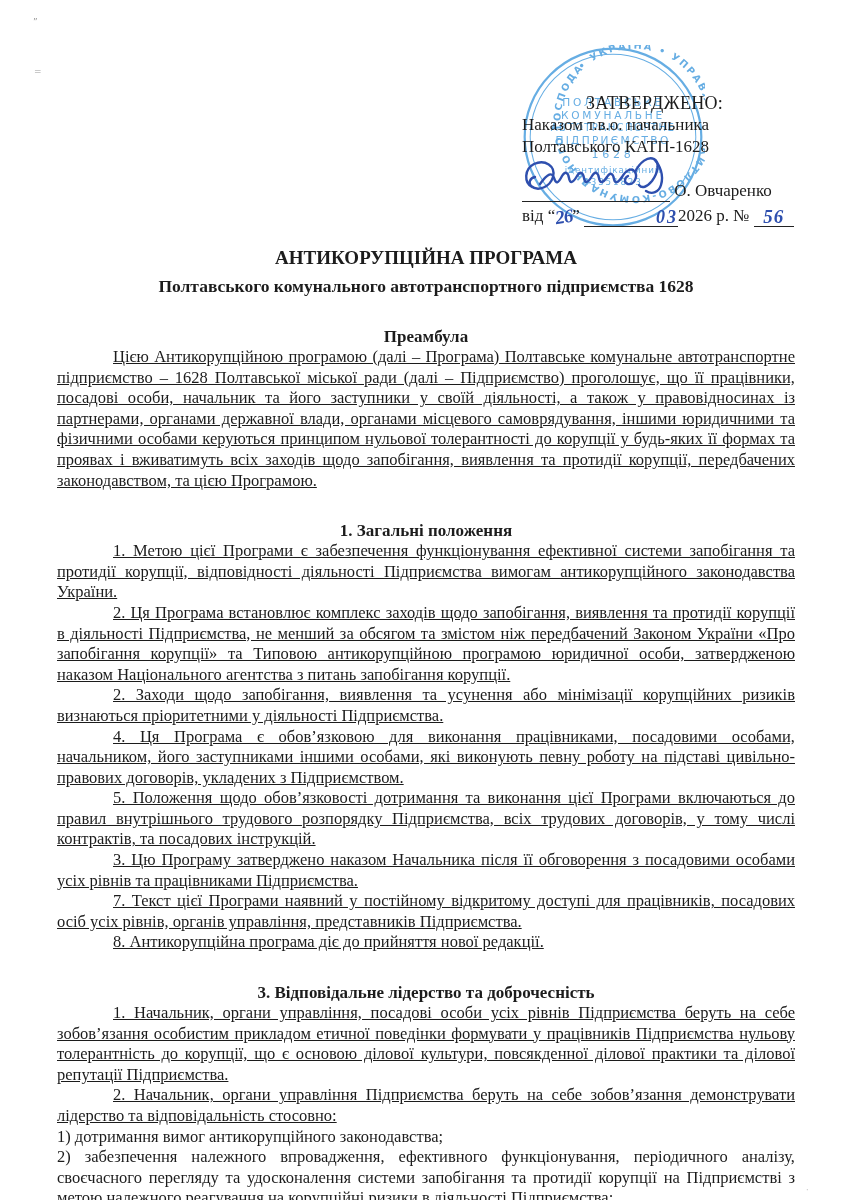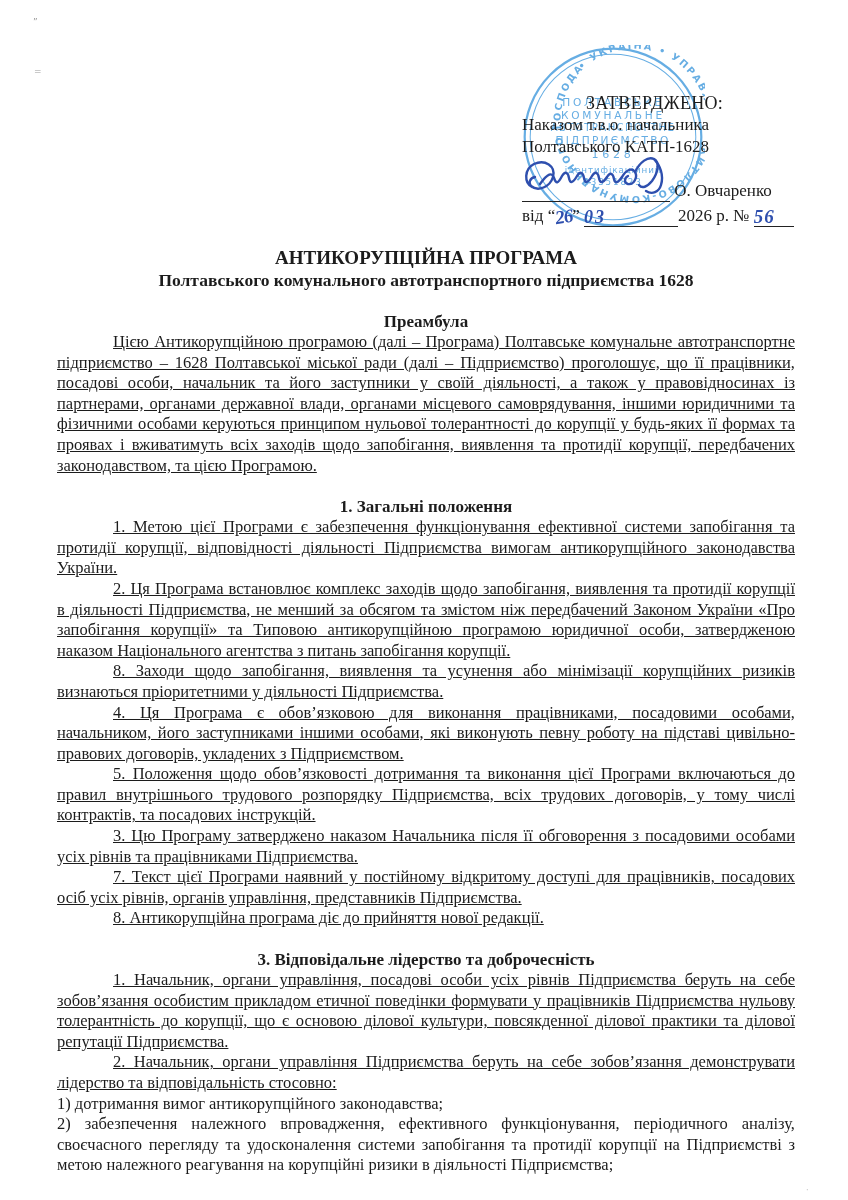--- a/index.html
+++ b/index.html
@@ -24,31 +24,31 @@
   .approval{position:absolute;left:522px;top:92px;width:300px;z-index:2;font-size:17px;line-height:22px;}
   .approval .appr-title{font-weight:normal;font-size:18px;padding-left:64px;letter-spacing:.3px;}
   .approval .appr-line{white-space:nowrap;}
   .sig-row{margin-top:22px;white-space:nowrap;position:relative;height:24px;}
   .sig-blank{display:inline-block;width:148px;border-bottom:1.3px solid #222;height:18px;vertical-align:bottom;}
   .date-row{white-space:nowrap;position:relative;}
   .hand{font-family:"Liberation Serif",serif;font-style:italic;color:#2e4fae;font-weight:bold;}
   .hand-day{display:inline-block;transform:rotate(-9deg) translateY(2px);font-size:19px;letter-spacing:-1px;}
   .hand-month{font-size:18px;letter-spacing:2px;}
   .hand-num{font-size:19px;letter-spacing:1px;}
-  .date-blank{display:inline-block;width:94px;border-bottom:1.3px solid #222;text-align:left;height:20px;vertical-align:bottom;}
-  .num-blank{display:inline-block;width:40px;border-bottom:1.3px solid #222;text-align:left;height:20px;vertical-align:bottom;}
+  .date-blank{display:inline-block;width:94px;border-bottom:1.3px solid #222;text-align:right;height:20px;vertical-align:bottom;}
+  .num-blank{display:inline-block;width:40px;border-bottom:1.3px solid #222;text-align:center;height:20px;vertical-align:bottom;}
 
   
   .signature{position:absolute;left:518px;top:153px;width:168px;height:52px;z-index:3;}
 
   
   .doc-body{position:relative;z-index:2;padding:246px 53px 0 57px;font-size:16.5px;line-height:20.6px;}
   .doc-title{text-align:center;font-weight:bold;font-size:19px;line-height:23px;}
-  .doc-subtitle{text-align:center;font-weight:bold;font-size:17.5px;line-height:22px;margin-top:0;}
-  .sec-heading{text-align:center;font-weight:bold;font-size:17px;margin-top:20px;line-height:21px;}
+  .doc-subtitle{text-align:center;font-weight:bold;font-size:17.5px;line-height:22px;margin-top:6px;}
+  .sec-heading{text-align:center;font-weight:bold;font-size:17px;margin-top:29px;line-height:21px;}
   .para{text-align:justify;}
   .para.indent{text-indent:56px;text-decoration:underline;}
 </style>
 </head>
 <body>
 
 <div class="page">
 
   <span class="artifact a1">”</span>
   <span class="artifact a2">=</span>
@@ -103,21 +103,21 @@
 
   <div class="doc-body">
     <div class="doc-title">АНТИКОРУПЦІЙНА ПРОГРАМА</div>
     <div class="doc-subtitle">Полтавського комунального автотранспортного підприємства 1628</div>
     <div>
         <div class="sec-heading">Преамбула</div>
         <div class="para indent">Цією Антикорупційною програмою (далі – Програма) Полтавське комунальне автотранспортне підприємство – 1628  Полтавської міської ради (далі – Підприємство) проголошує, що її працівники, посадові особи, начальник та його заступники у своїй діяльності, а також у правовідносинах із партнерами, органами державної влади, органами місцевого самоврядування, іншими юридичними та фізичними особами керуються принципом нульової толерантності до корупції у будь-яких її формах та проявах і вживатимуть всіх заходів щодо запобігання, виявлення та протидії корупції, передбачених законодавством, та цією Програмою.</div>
         <div class="sec-heading">1. Загальні положення</div>
         <div class="para indent">1. Метою цієї Програми є забезпечення функціонування ефективної системи запобігання та протидії корупції, відповідності діяльності Підприємства вимогам антикорупційного законодавства України.</div>
         <div class="para indent">2. Ця Програма встановлює комплекс заходів щодо запобігання, виявлення та протидії корупції в діяльності Підприємства, не менший за обсягом та змістом ніж передбачений Законом України «Про запобігання корупції» та Типовою антикорупційною програмою юридичної особи, затвердженою наказом Національного агентства з питань запобігання корупції.</div>
-        <div class="para indent">8. Заходи щодо запобігання, виявлення та усунення або мінімізації корупційних ризиків визнаються пріоритетними у діяльності Підприємства.</div>
+        <div class="para indent">2. Заходи щодо запобігання, виявлення та усунення або мінімізації корупційних ризиків визнаються пріоритетними у діяльності Підприємства.</div>
         <div class="para indent">4. Ця Програма є обов’язковою для виконання працівниками, посадовими особами, начальником, його заступниками іншими особами, які виконують певну роботу на підставі цивільно-правових договорів, укладених з Підприємством.</div>
         <div class="para indent">5. Положення щодо обов’язковості дотримання та виконання цієї Програми включаються до правил внутрішнього трудового розпорядку Підприємства, всіх трудових договорів, у тому числі контрактів, та посадових інструкцій.</div>
         <div class="para indent">3. Цю Програму затверджено наказом Начальника після її обговорення з посадовими особами усіх рівнів та працівниками Підприємства.</div>
         <div class="para indent">7. Текст цієї Програми наявний у постійному відкритому доступі для працівників, посадових осіб усіх рівнів, органів управління, представників Підприємства.</div>
         <div class="para indent">8. Антикорупційна програма діє до прийняття нової редакції.</div>
         <div class="sec-heading">3. Відповідальне лідерство та доброчесність</div>
         <div class="para indent">1. Начальник, органи управління, посадові особи усіх рівнів Підприємства беруть на себе зобов’язання особистим прикладом етичної поведінки формувати у працівників Підприємства нульову толерантність до корупції, що є основою ділової культури, повсякденної ділової практики та ділової репутації Підприємства.</div>
         <div class="para indent">2. Начальник, органи управління Підприємства беруть на себе зобов’язання демонструвати лідерство та відповідальність стосовно:</div>
         <div class="para">1) дотримання вимог антикорупційного законодавства;</div>
         <div class="para">2) забезпечення належного впровадження, ефективного функціонування, періодичного аналізу, своєчасного перегляду та удосконалення системи запобігання та протидії корупції на Підприємстві з метою належного реагування на корупційні ризики в діяльності Підприємства;</div>

